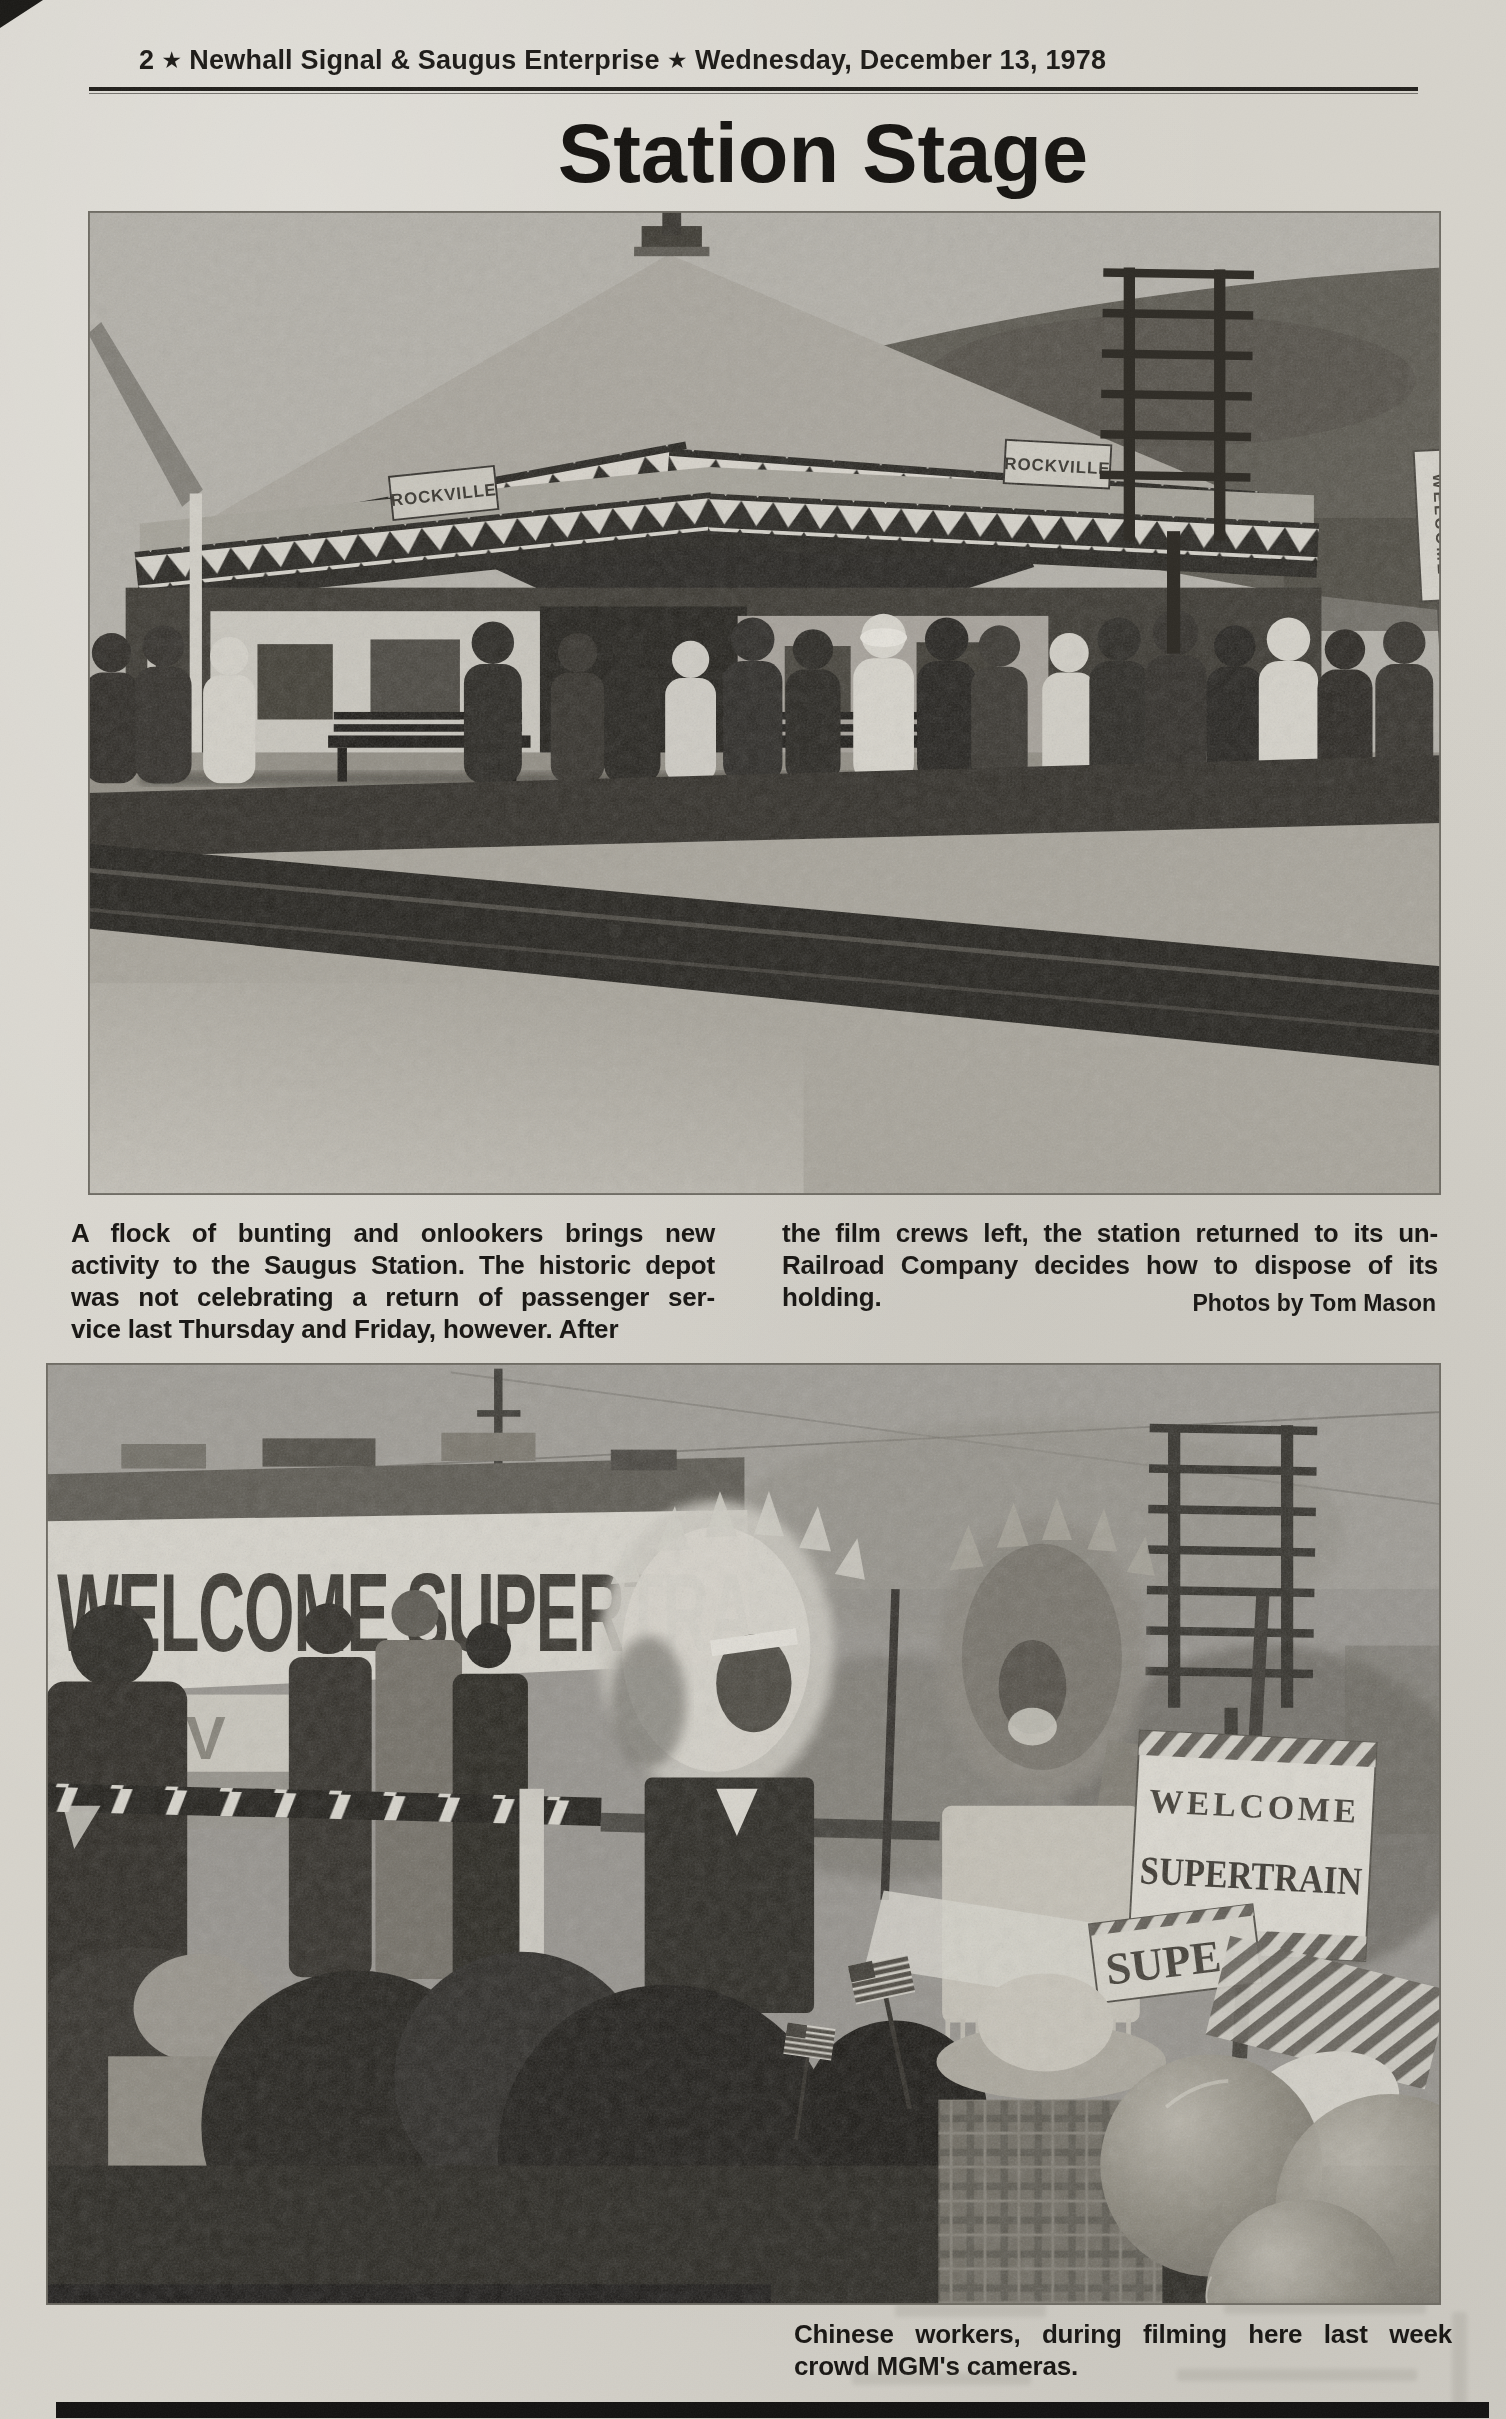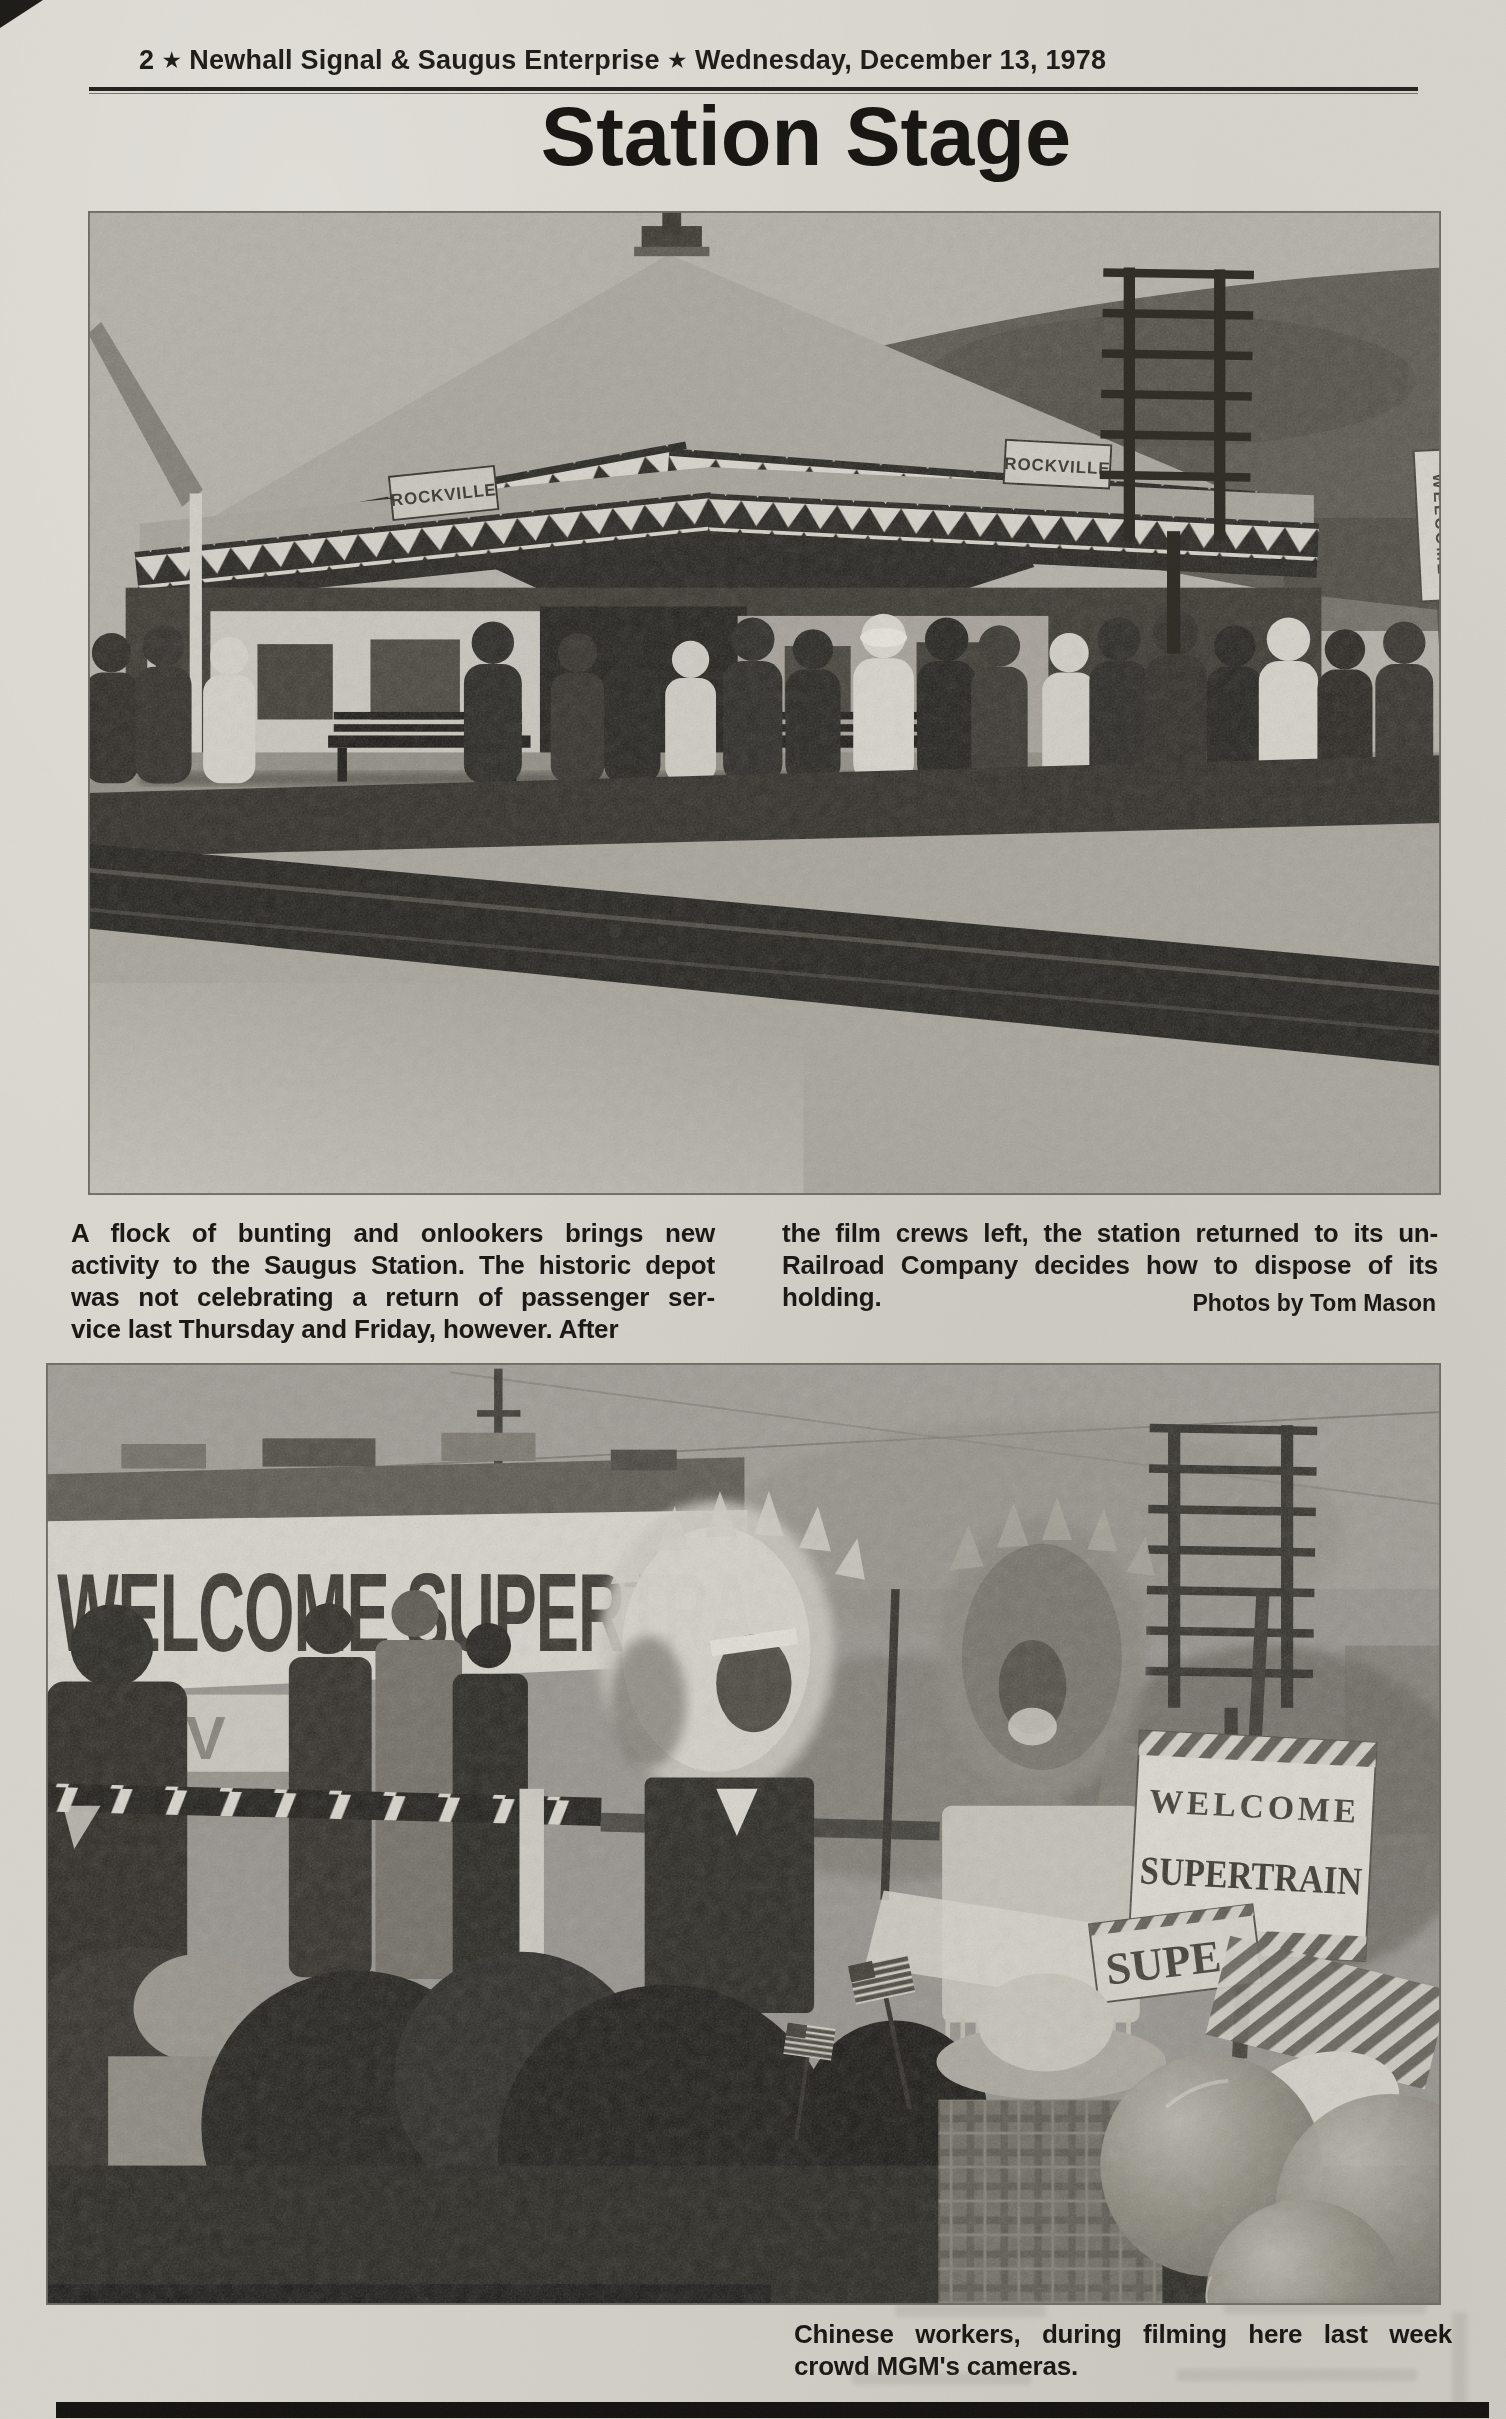--- a/index.html
+++ b/index.html
@@ -6,21 +6,21 @@
   .page{position:relative;width:1507px;height:2419px;overflow:hidden;
         background:#d6d3cb;
         background-image:radial-gradient(ellipse at 20% 10%, rgba(255,255,255,.25), rgba(255,255,255,0) 55%),
                          radial-gradient(ellipse at 85% 95%, rgba(90,88,80,.10), rgba(90,88,80,0) 60%),
                          radial-gradient(ellipse at 60% 50%, rgba(120,118,110,.06), rgba(120,118,110,0) 70%);
         font-family:"Liberation Sans",sans-serif;color:#1c1a17;}
   .masthead{position:absolute;left:96px;top:45px;font-size:27px;font-weight:bold;white-space:nowrap;letter-spacing:0.2px;margin-left:43px;}
   .masthead .star{display:inline-block;font-size:20px;padding:0 8.5px;transform:translateY(-1.9px);}
   .masthead-rule{position:absolute;left:89px;right:89px;top:87px;border-top:4.7px solid #211f1b;}
   .masthead-rule i{display:block;margin-top:1.9px;height:0.9px;background:#211f1b;opacity:.55;}
-  .headline{position:absolute;top:89px;left:806px;transform:translateX(-50%);margin:0;
+  .headline{position:absolute;top:89px;left:806px;transform:translateX(-50%);margin:17px;
             font-size:83px;font-weight:bold;letter-spacing:0;white-space:nowrap;color:#151310;}
   .photo{position:absolute;margin:0;}
   .photo svg{display:block;width:100%;height:100%;}
   .photo1{left:88px;top:211px;width:1353px;height:984px;}
   .photo2{left:46px;top:1363px;width:1395px;height:942px;}
   .cap{position:absolute;font-weight:bold;font-size:26px;line-height:32px;letter-spacing:-0.2px;color:#171512;}
   .cl.j{text-align:justify;text-align-last:justify;}
   .cap-tl{left:71px;top:1217px;width:644px;}
   .cap-tr{left:782px;top:1217px;width:656px;}
   .cap-bl{left:43px;top:2318px;width:657px;}

